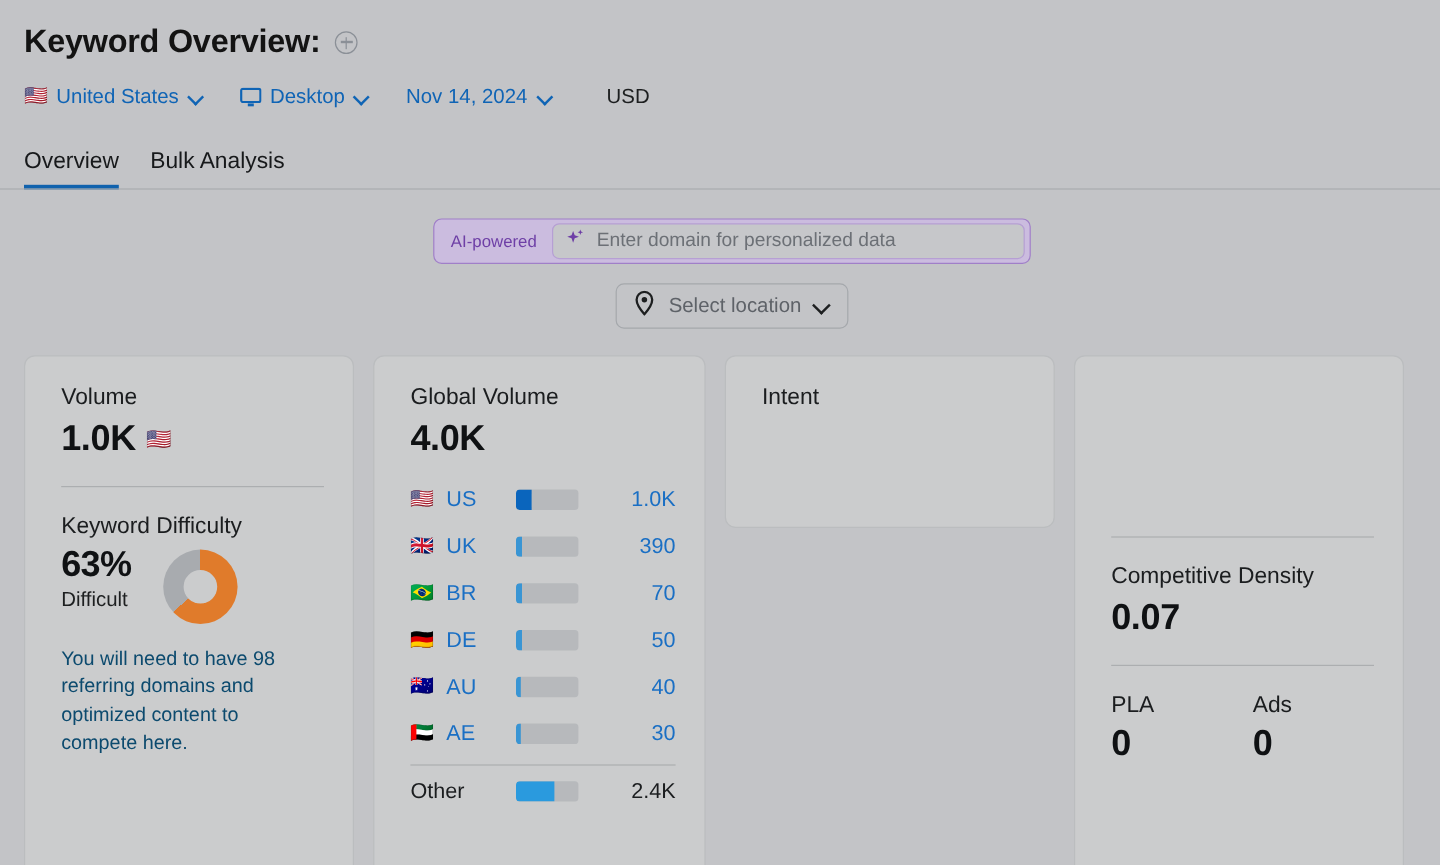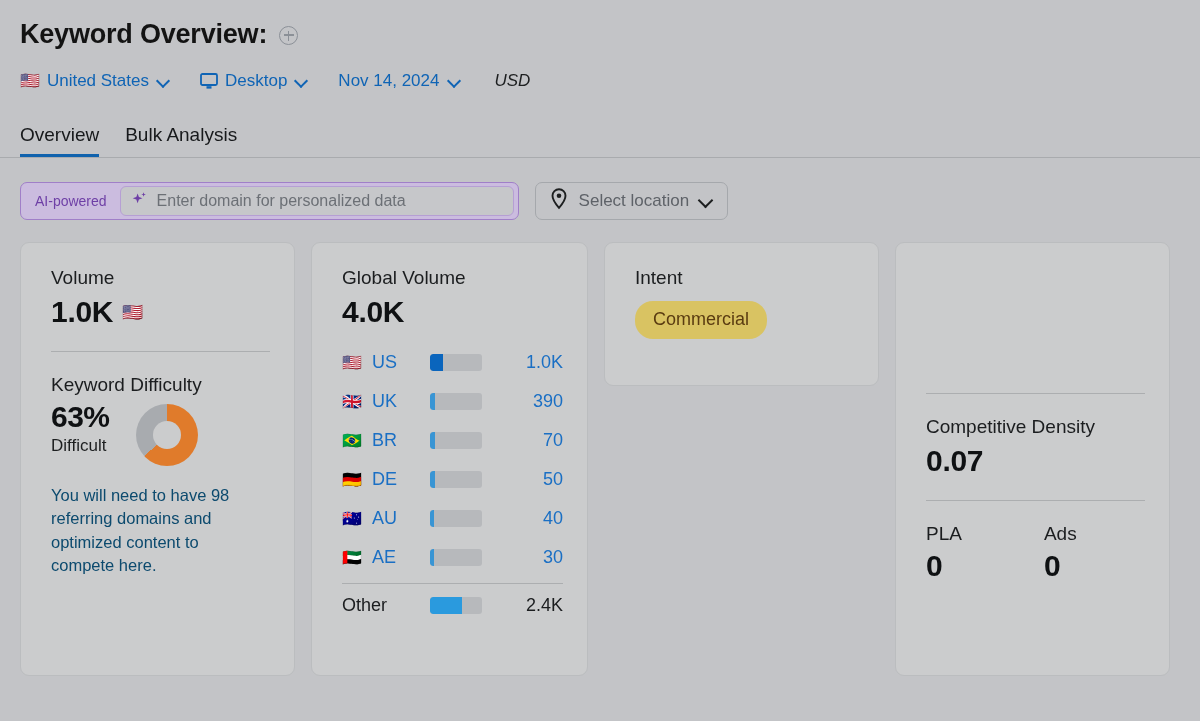--- a/index.html
+++ b/index.html
@@ -86,22 +86,21 @@
     position: absolute;
     left: 0px; top: 1px;
     width: 8px; height: 8px;
     border-right: 2.4px solid #0f64b5;
     border-bottom: 2.4px solid #0f64b5;
     transform: rotate(45deg);
   }
   .currency {
     color: #1d1f20;
     font-size: 17px;
-    margin-left: 4px;
-    font-style: italic;
+    margin-left: 15px;
   }
   .monitor-icon { width: 18px; height: 17px; position: relative; flex: 0 0 auto; }
 
   
   .tabs {
     display: flex;
     align-items: flex-end;
     gap: 26px;
     margin: 22px 0 0 20px;
     height: 42px;
@@ -127,20 +126,21 @@
     height: 1px;
     background: #a9abae;
   }
 
   
   .toolbar {
     display: flex;
     align-items: center;
     gap: 16px;
     margin: 24px 0 0 20px;
+    flex-direction: column;
   }
   .ai-group {
     display: flex;
     align-items: center;
     background: #cbbcdf;
     border: 1px solid #a07fc8;
     border-radius: 7px;
     height: 38px;
     padding: 0 4px 0 0;
   }
@@ -540,21 +540,20 @@
               <i style="width:62%;background:#2a9ade"></i>
             </span>
             <span class="gv-num dark">2.4K</span>
           </div>
         </div>
     </div>
 
     <div class="col-mid">
       <div class="card card-intent">
         <div class="metric-label">Intent</div>
-        <span class="intent-badge">Commercial</span>
       </div>
 
     </div>
 
     <div class="card card-cpc">
 
       <div class="cpc-inner">
         <div class="cpc-spacer"></div>
         <div class="divider"></div>
 

